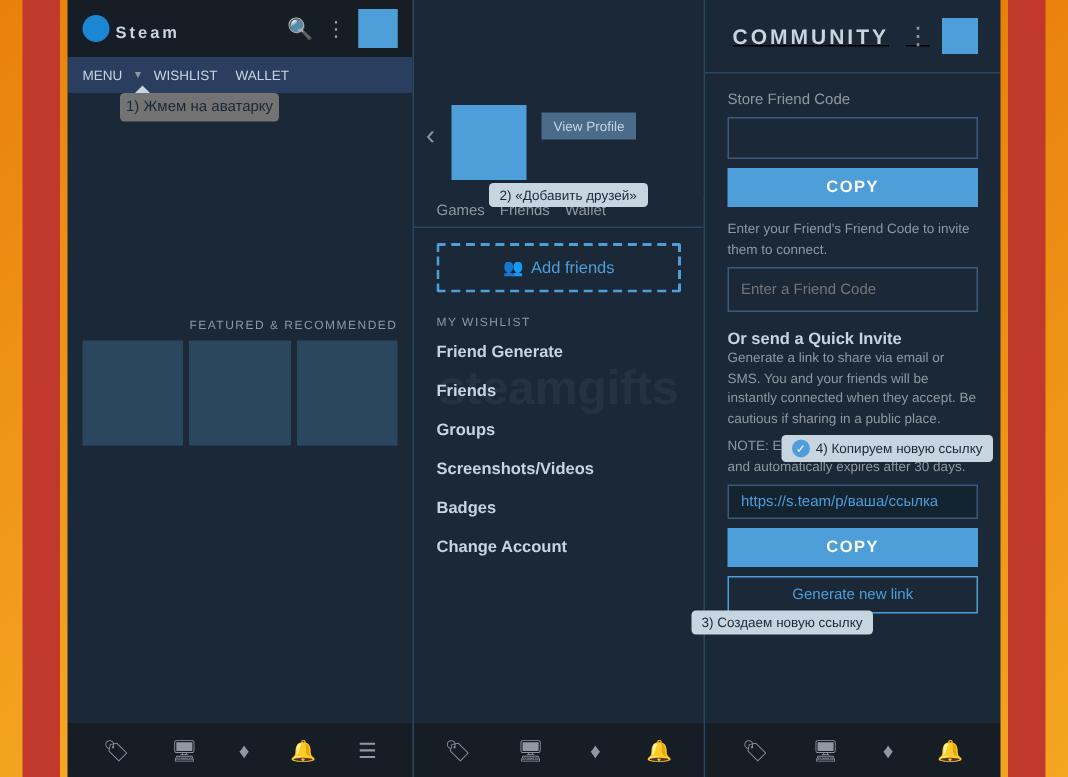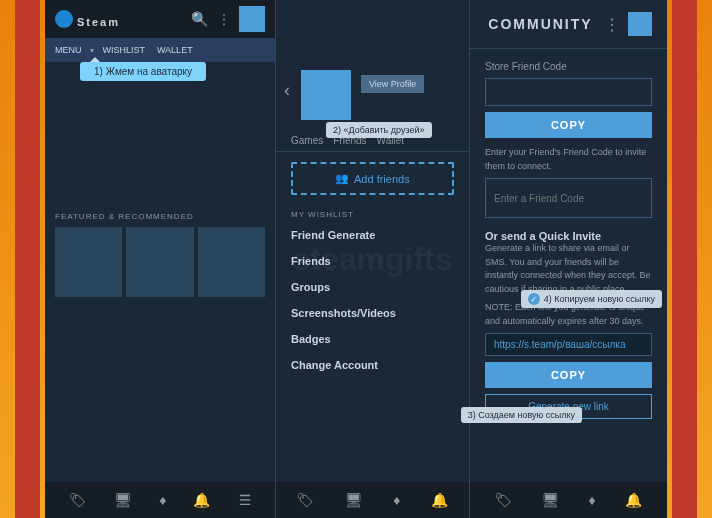--- a/index.html
+++ b/index.html
@@ -138,24 +138,24 @@
 
     .nav-chevron {
       color: #8f98a0;
       font-size: 7px;
     }
 
     .tooltip-box {
       position: absolute;
       top: 62px;
       left: 35px;
-      background: #7dd3fc;
+      background: #737373;
       color: #1b2838;
       font-size: 10px;
-      padding: 4px 14px;
+      padding: 4px 4px;
       border-radius: 3px;
       white-space: nowrap;
       z-index: 20;
     }
 
     .tooltip-arrow {
       position: absolute;
       top: -5px;
       left: 10px;
       width: 0;
@@ -168,20 +168,21 @@
     .left-content {
       padding: 10px;
     }
 
     .featured-label {
       color: #8f98a0;
       font-size: 8px;
       letter-spacing: 1px;
       margin-bottom: 6px;
       margin-top: 140px;
+      text-align: right;
     }
 
     .featured-items {
       display: flex;
       gap: 4px;
     }
 
     .featured-item {
       background: #2a475e;
       height: 70px;
@@ -362,20 +363,21 @@
     }
 
     .community-header {
       display: flex;
       align-items: center;
       justify-content: flex-end;
       padding: 12px 15px;
       gap: 8px;
       background: #1b2838;
       border-bottom: 1px solid #2a475e;
+      text-decoration: underline;
     }
 
     .community-title {
       color: #c7d5e0;
       font-size: 14px;
       font-weight: bold;
       letter-spacing: 2px;
       margin-right: auto;
       margin-left: auto;
     }
@@ -428,21 +430,21 @@
       margin-bottom: 8px;
     }
 
     .enter-code-input {
       width: 100%;
       background: #1b2838;
       border: 1px solid #3d5a7a;
       color: #8f98a0;
       font-size: 10px;
       padding: 5px 8px;
-      height: 40px;
+      height: 30px;
       margin-bottom: 12px;
     }
 
     .description-text {
       color: #8f98a0;
       font-size: 9px;
       line-height: 1.5;
       margin-bottom: 5px;
     }
 

